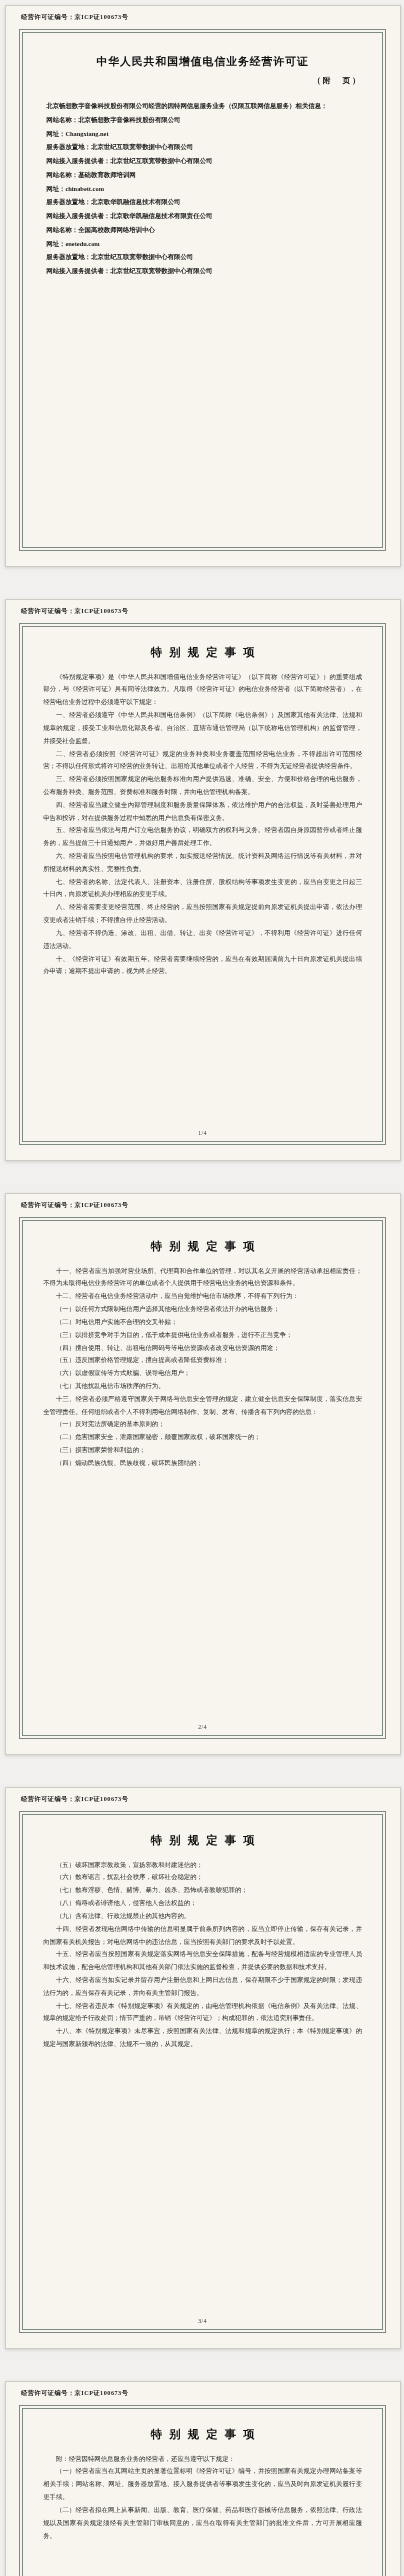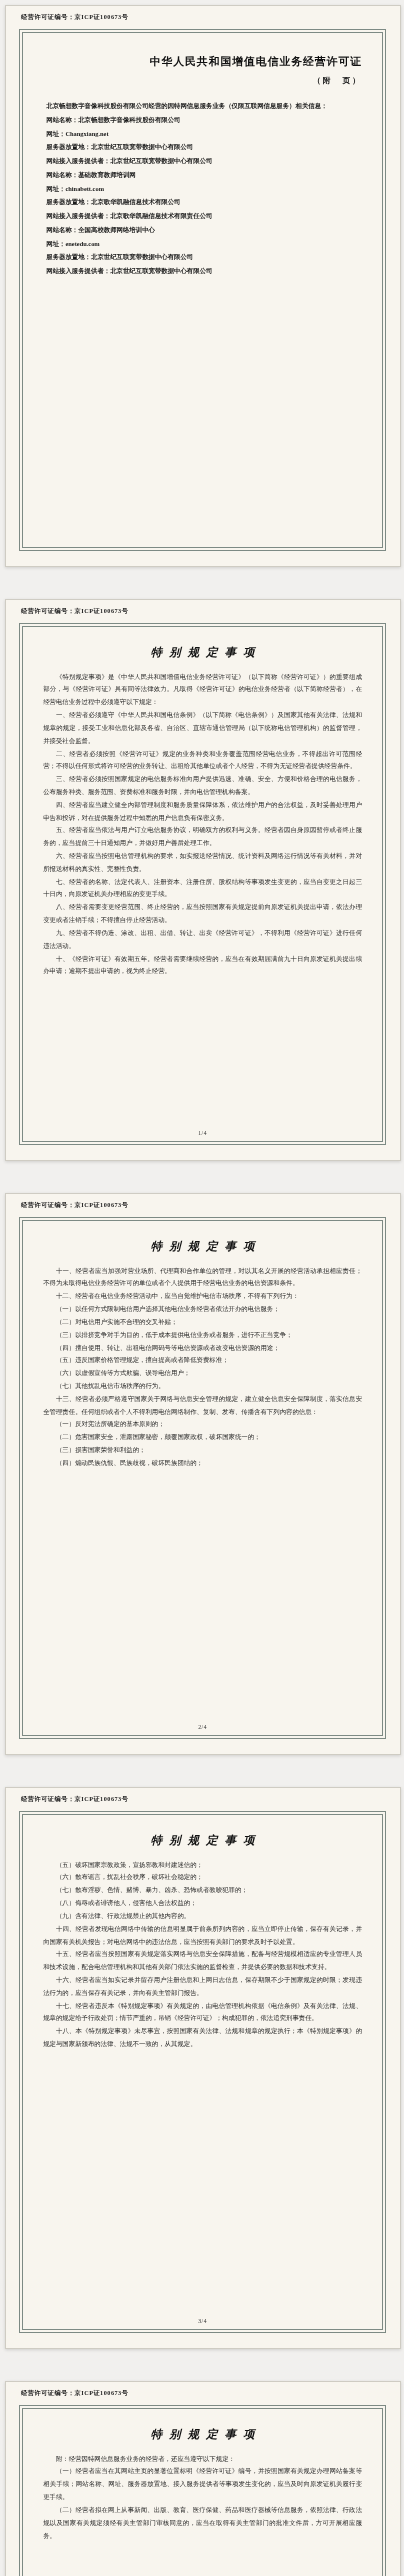--- a/index.html
+++ b/index.html
@@ -52,21 +52,21 @@
     pointer-events:none;
   }
   .content{
     position:absolute;
     inset:2.6px;
     padding:13.4px 20.6px 15.5px 20.6px;
     overflow:hidden;
   }
   .cert-title{
     margin:9.3px 0 0 0;
-    text-align:right;
+    text-align:center;
     font-size:10.8px;
     font-weight:bold;
     letter-spacing:1px;
     color:#111;
   }
   .cert-subtitle{
     margin:6.2px 0 0 0;
     text-align:right;
     font-size:7.7px;
     font-weight:bold;
@@ -85,21 +85,20 @@
     text-align:left;
   }
   .prov-title{
     margin:5.2px 0 10.3px 0;
     text-align:center;
     font-size:11.3px;
     font-weight:bold;
     letter-spacing:7.2px;
     text-indent:7.2px;
     color:#111;
-    font-style:italic;
   }
   .para{
     font-size:6.4px;
     line-height:2.0;
     text-align:justify;
     text-indent:2em;
     margin:0;
     color:var(--ink);
   }
   .page-no{

